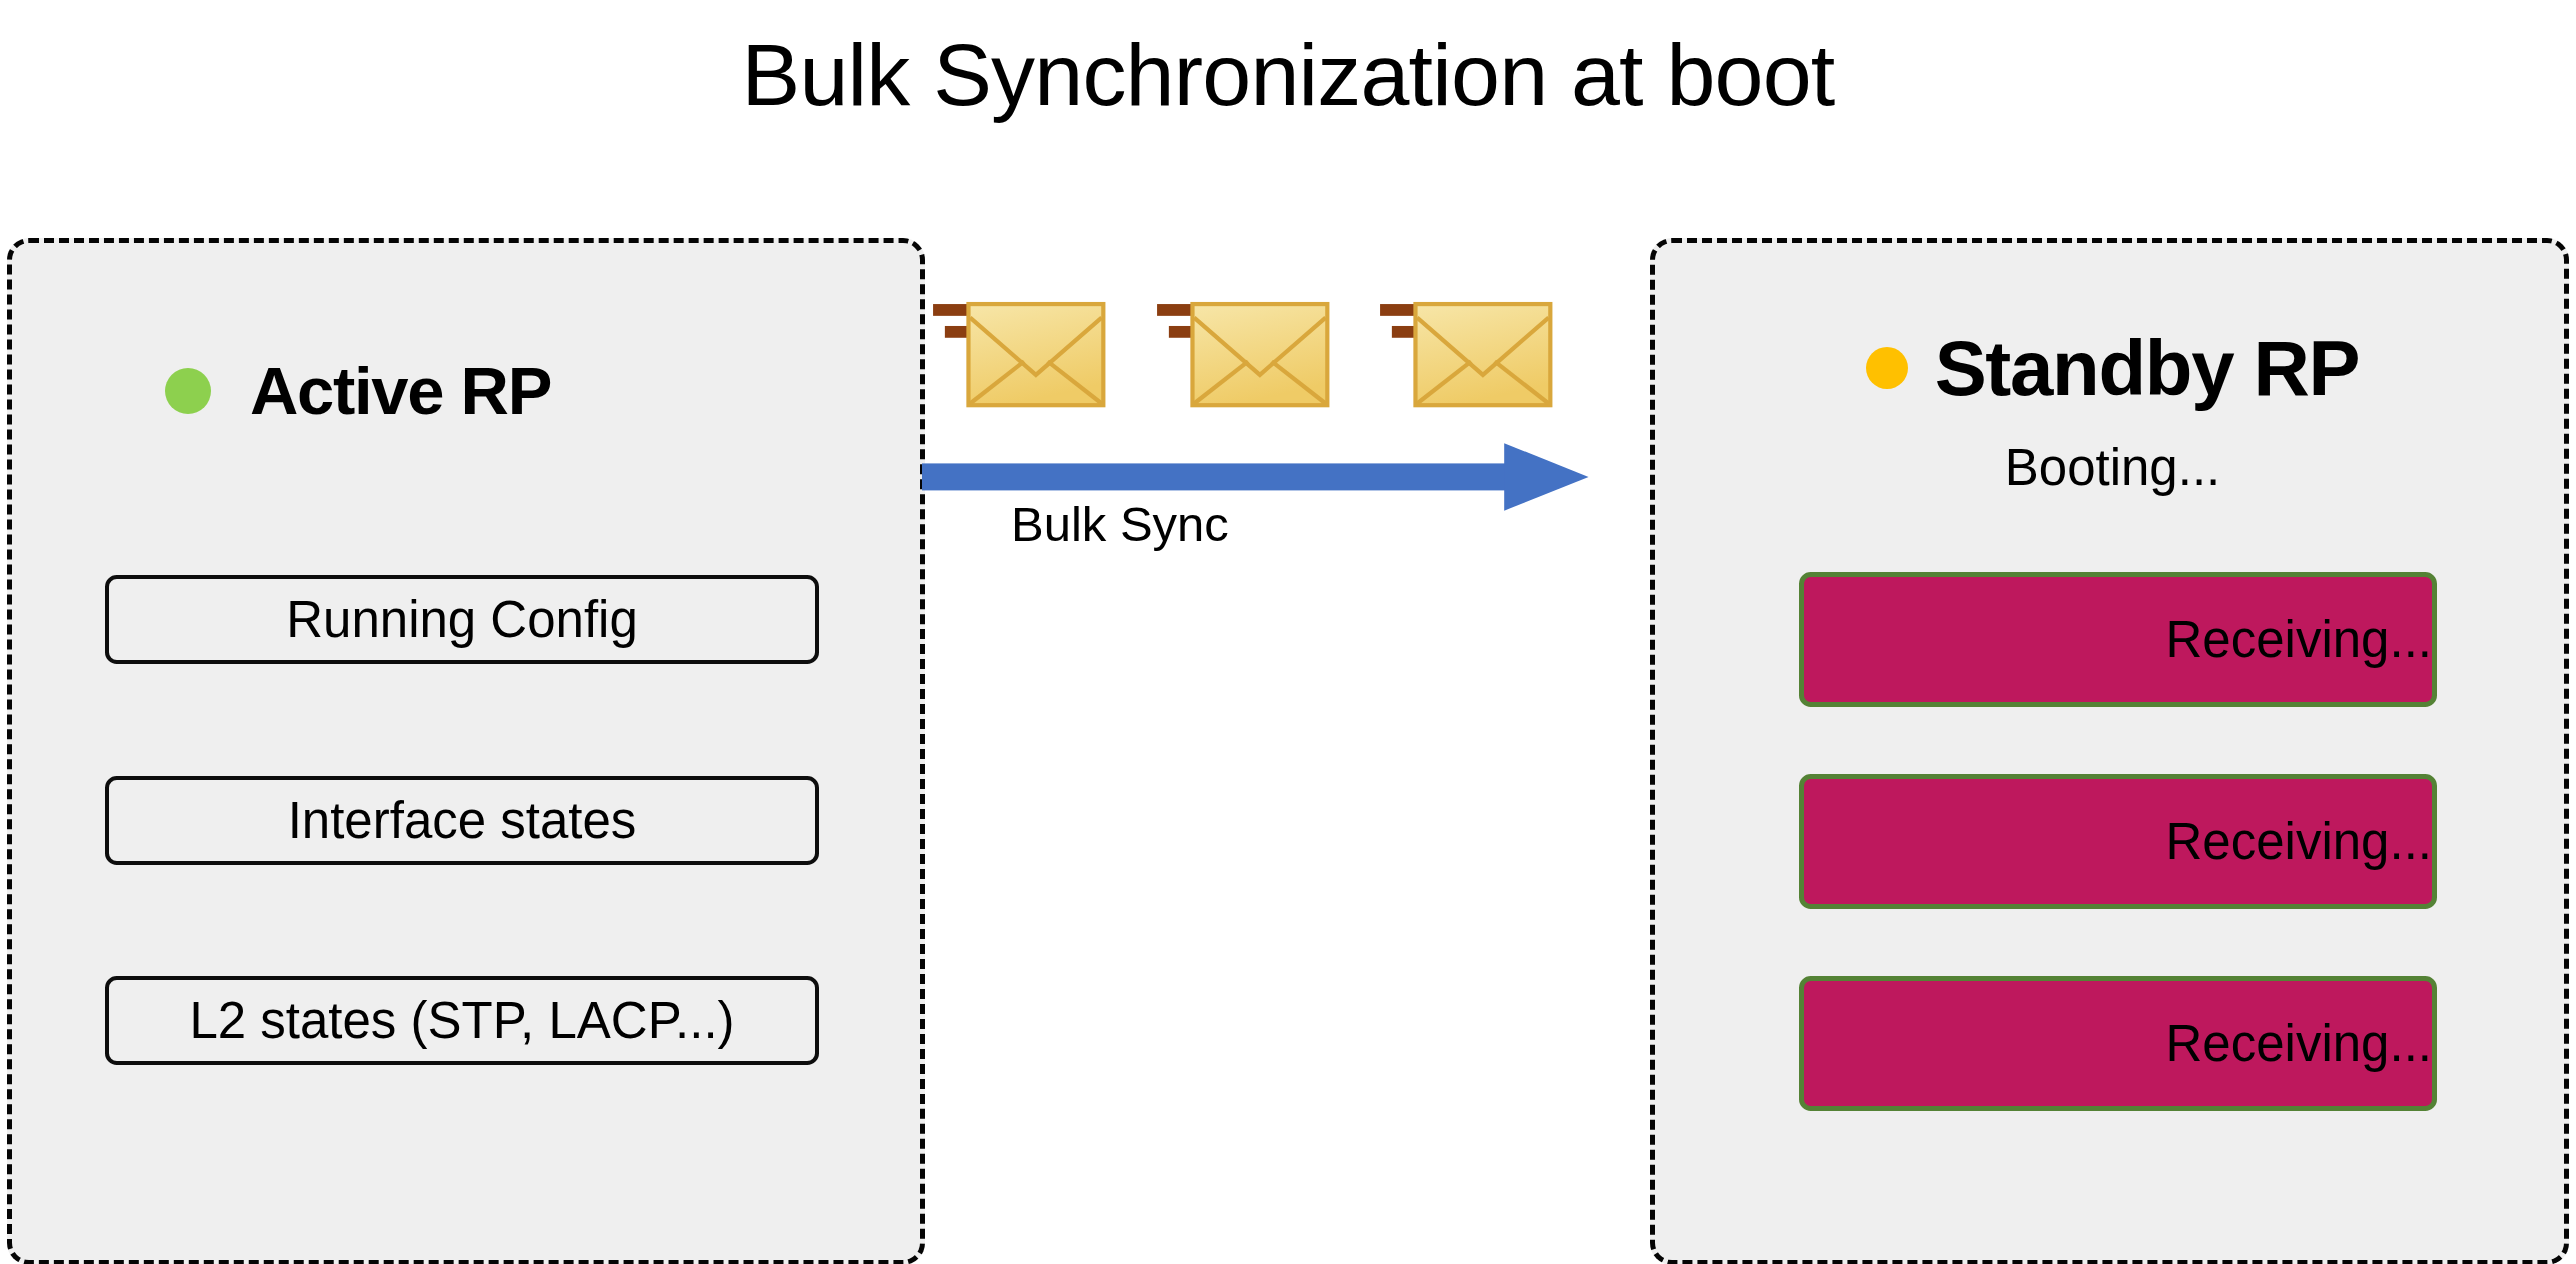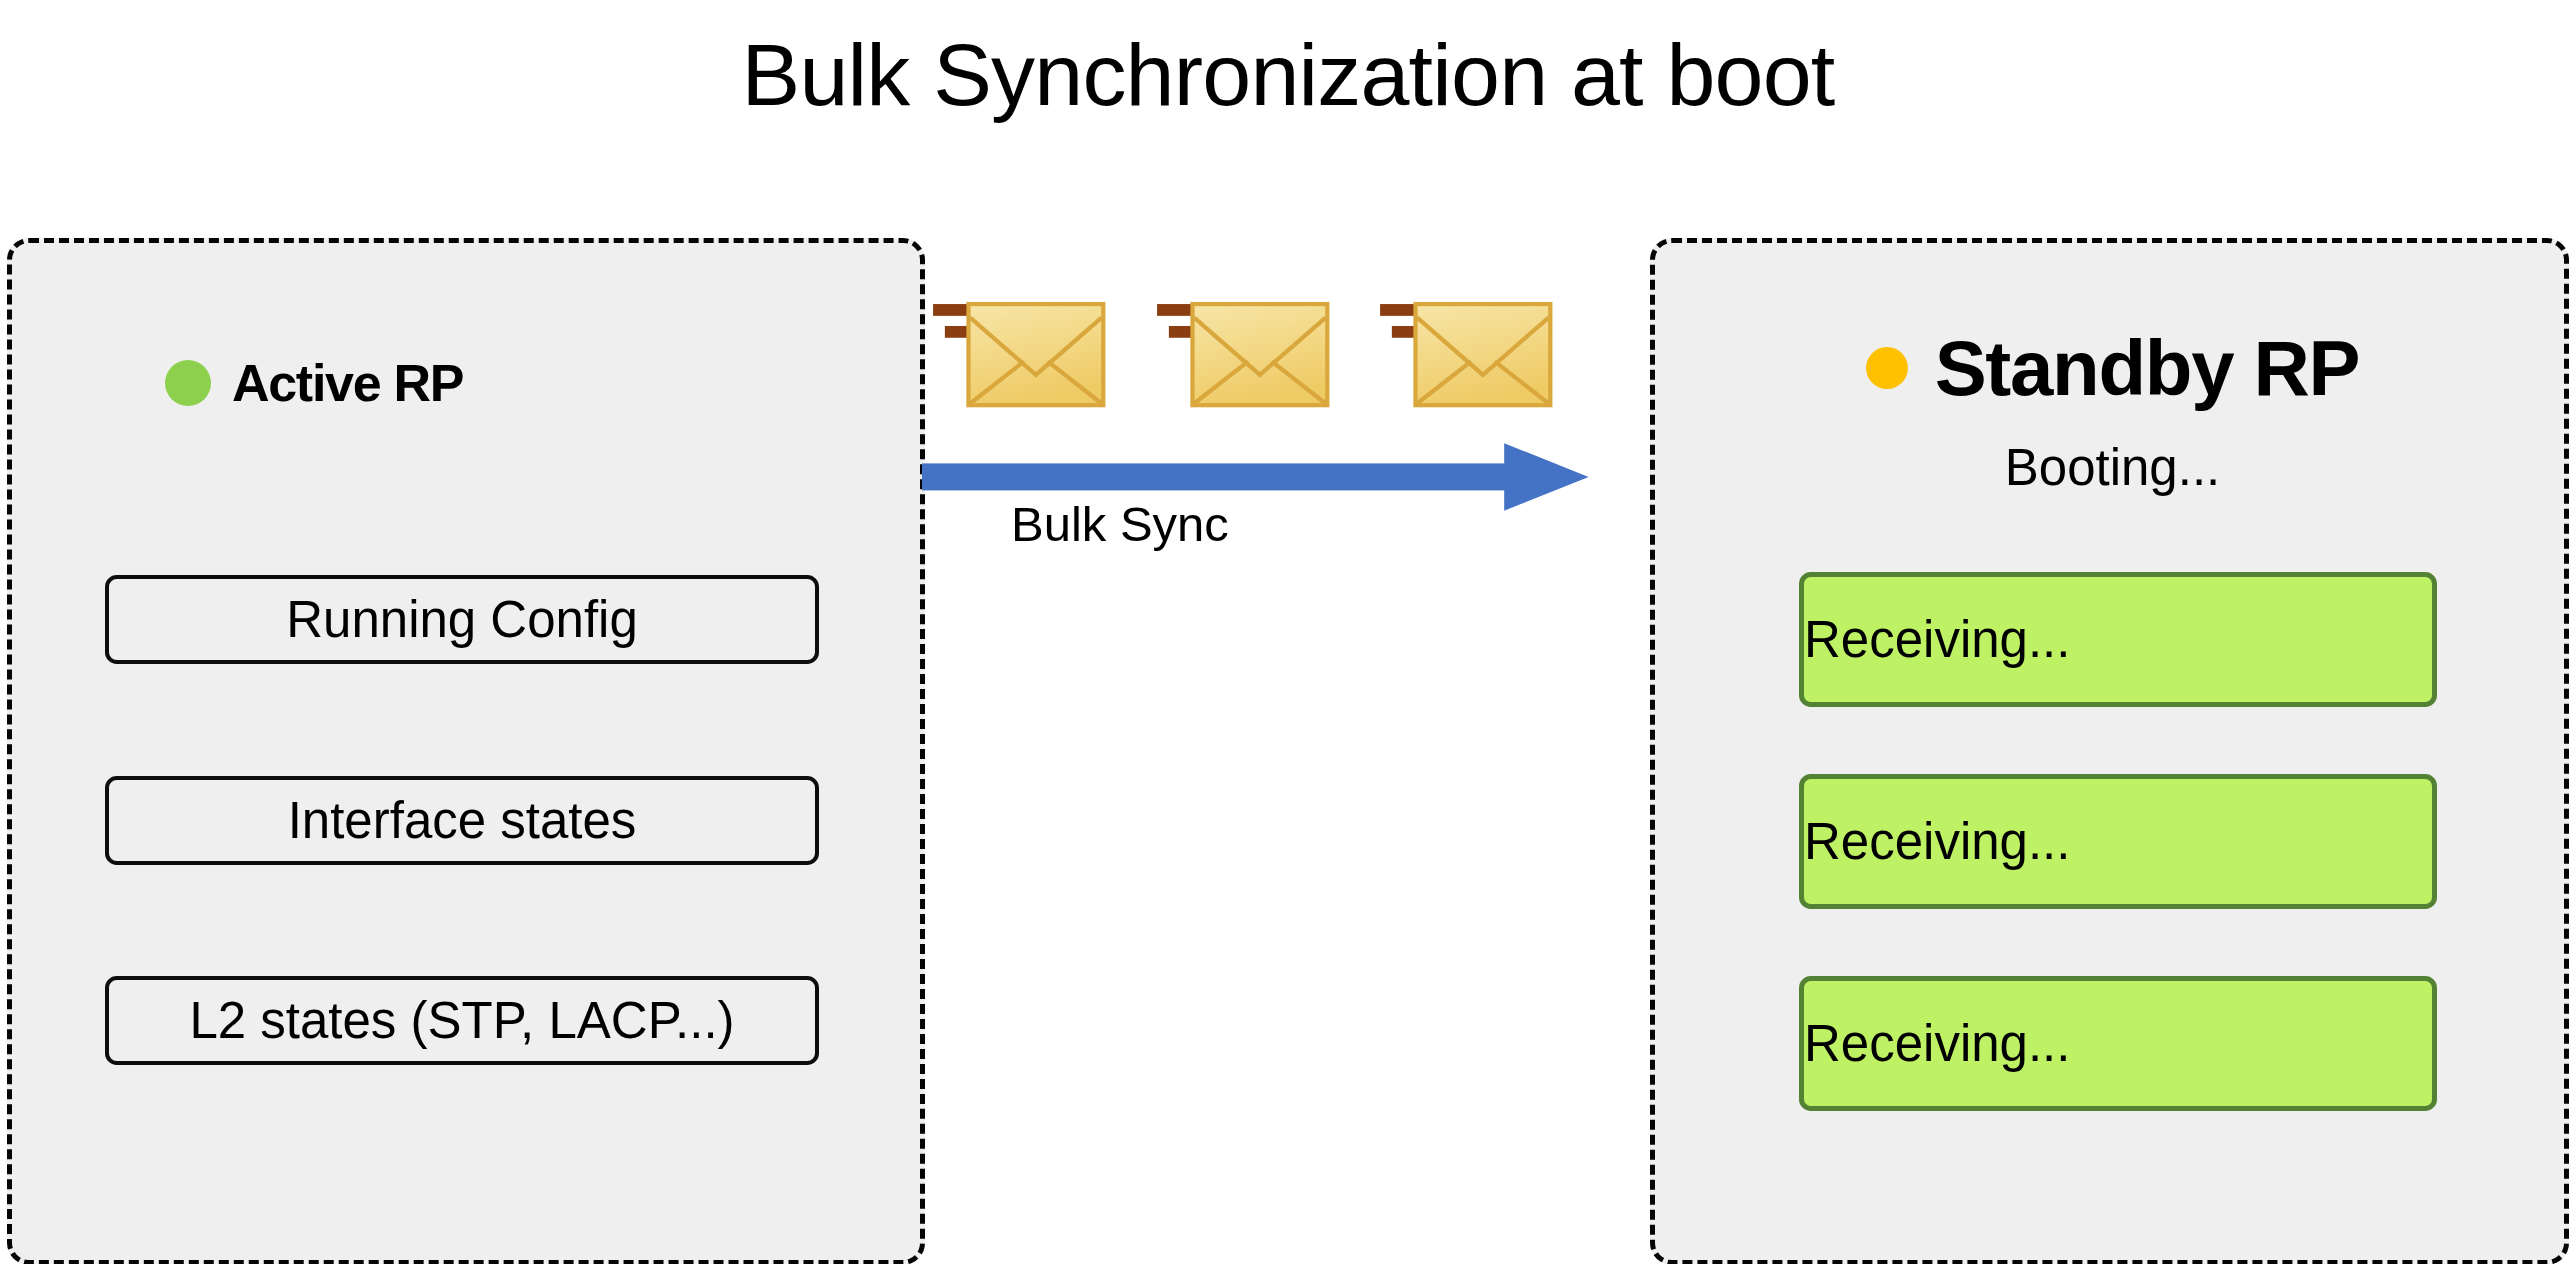--- a/index.html
+++ b/index.html
@@ -79,23 +79,23 @@
     height: 46px;
     border-radius: 50%;
     flex: 0 0 auto;
   }
   #dot-active { background: #8dd04e; }
   #dot-standby { background: #ffc000; width: 42px; height: 42px; }
 
   .panel-title {
     font-family: "Liberation Sans", sans-serif;
     font-weight: bold;
-    font-size: 52px;
-    color: #000000;
-    margin-left: 21px;
+    font-size: 67px;
+    color: #000000;
+    margin-left: 39px;
     letter-spacing: -1.3px;
     line-height: 1;
   }
   #heading-standby .panel-title { font-size: 78px; margin-left: 27px; }
 
   #standby-substatus {
     position: absolute;
     left: 1674px;
     top: 438px;
     width: 877px;
@@ -129,22 +129,22 @@
   #item-box-0 { top: 575px; }
   #item-box-1 { top: 776px; }
   #item-box-2 { top: 976px; }
 
   
   .recv-box {
     position: absolute;
     box-sizing: border-box;
     display: flex;
     align-items: center;
-    justify-content: flex-start;
-    background: #bef264;
+    justify-content: flex-end;
+    background: #be185d;
     border: 5px solid #548235;
     border-radius: 11.8px;
     left: 1799px;
     width: 638px;
     height: 135px;
     font-family: "Liberation Sans", sans-serif;
     font-size: 51px;
     font-weight: 300;
     color: #000000;
     white-space: nowrap;

